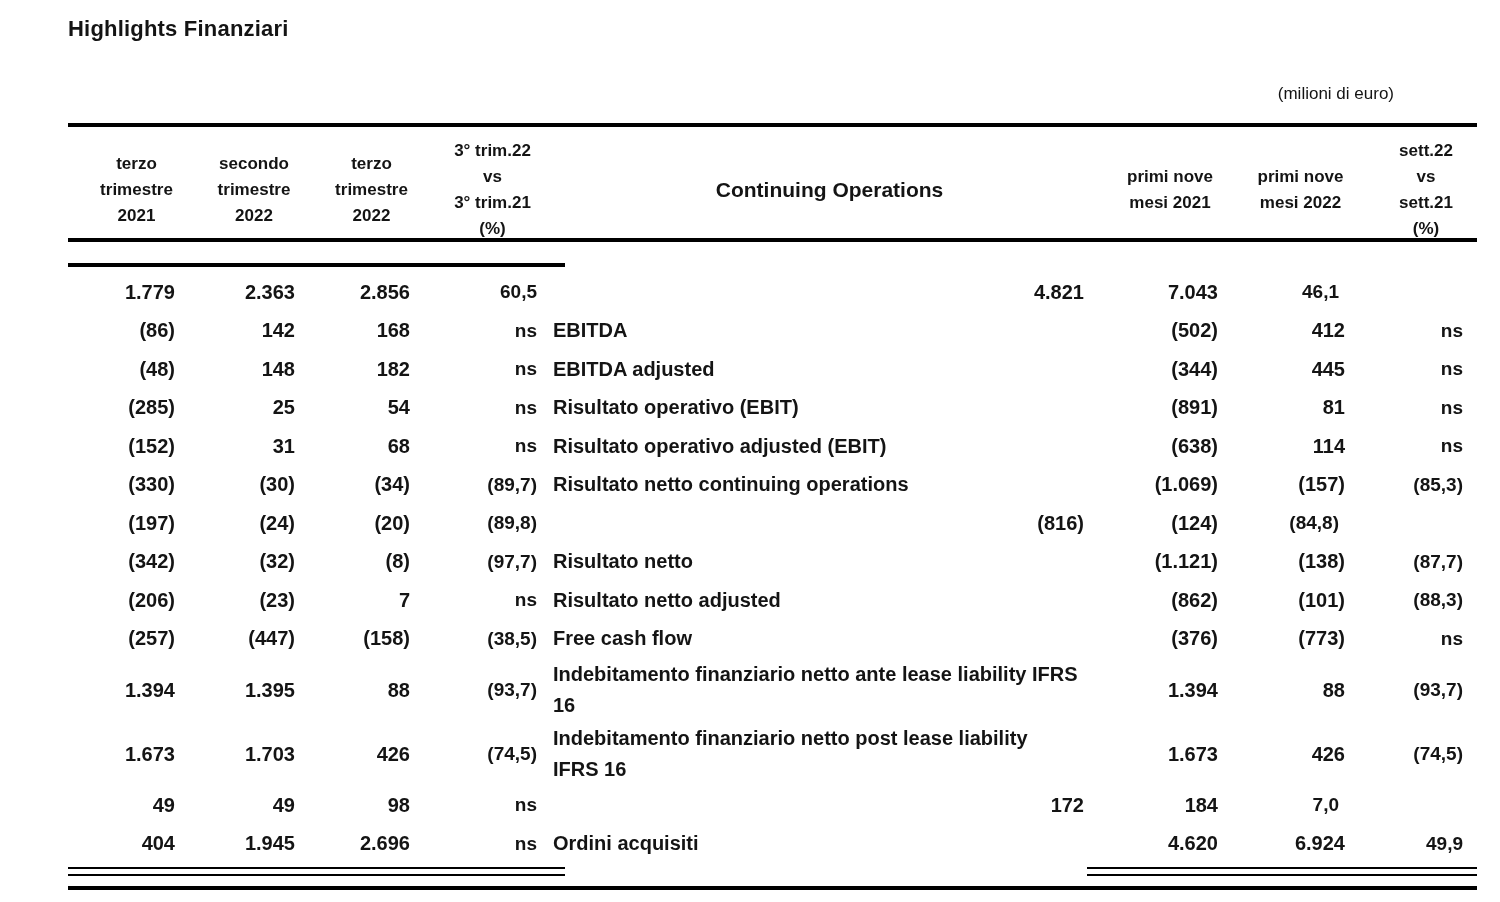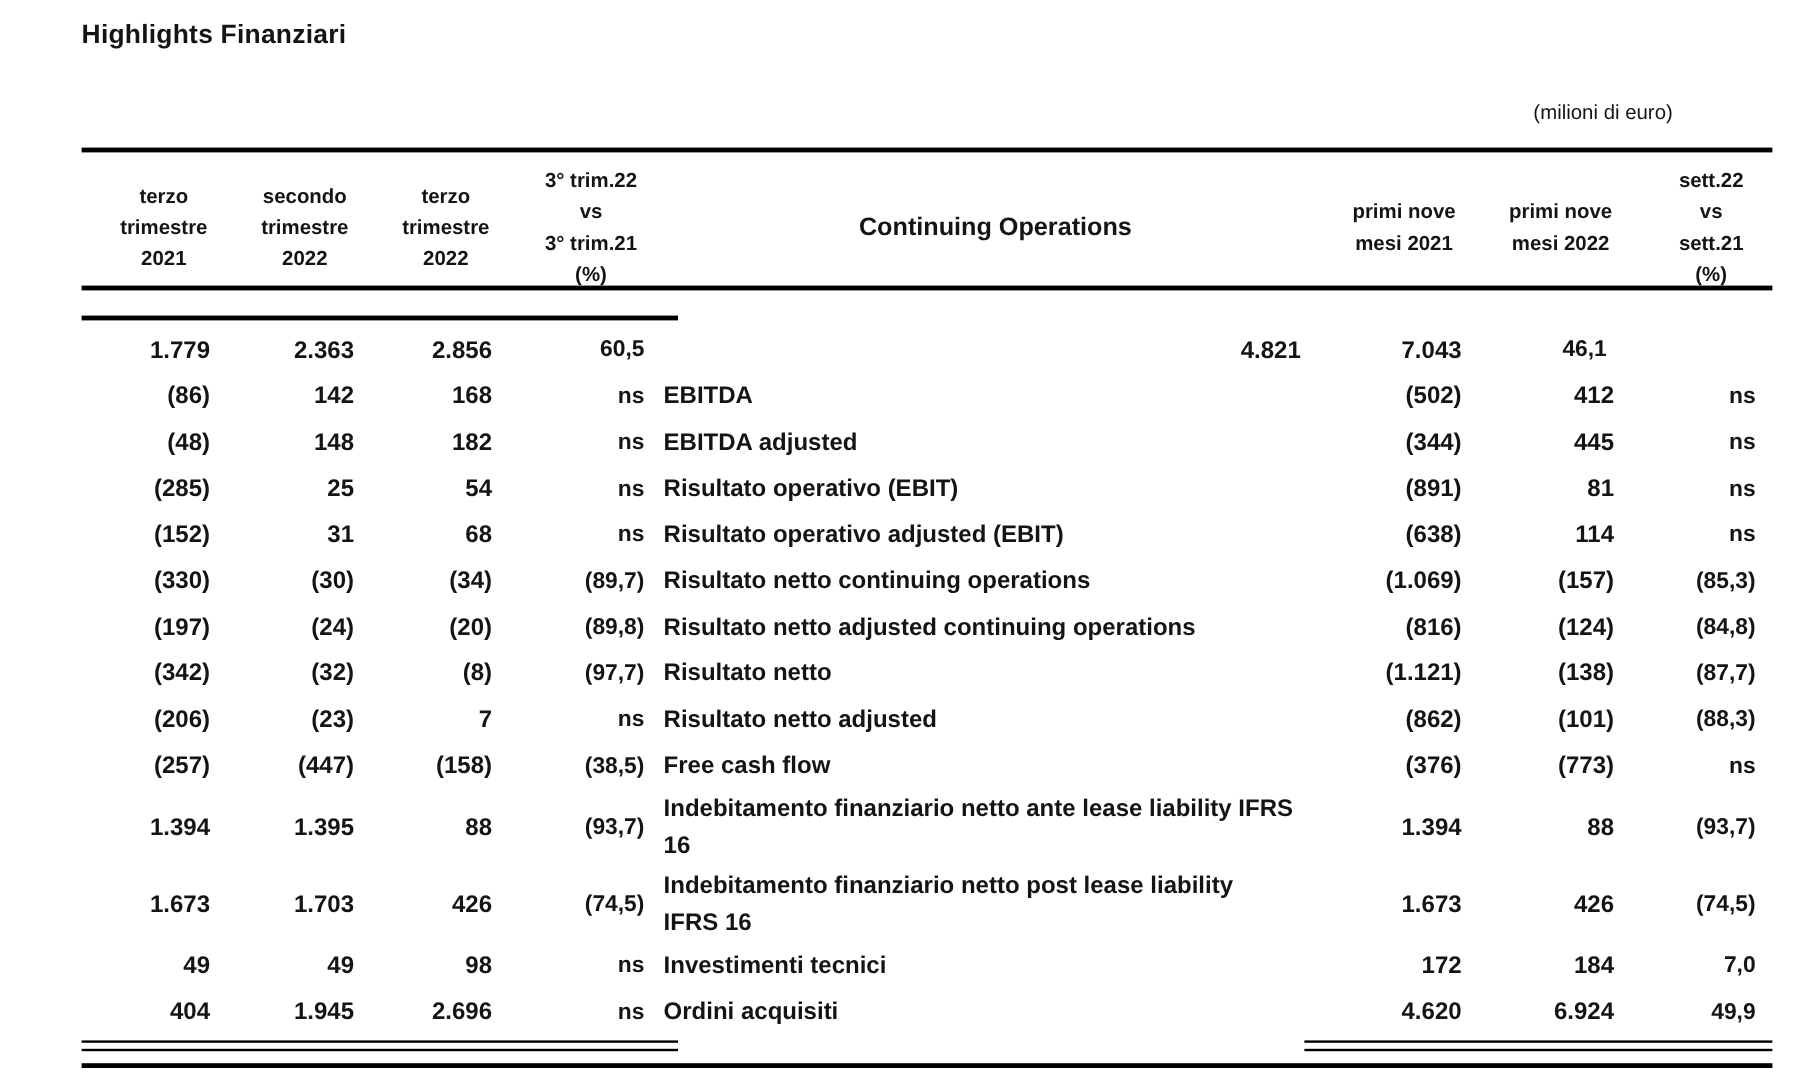--- a/index.html
+++ b/index.html
@@ -203,21 +203,20 @@
         <div class="td label">Risultato netto continuing operations</div>
         <div class="td num">(1.069)</div>
         <div class="td num">(157)</div>
         <div class="td pct last">(85,3)</div>
       </div>
       <div class="tr grid-row">
         <div class="td num">(197)</div>
         <div class="td num">(24)</div>
         <div class="td num">(20)</div>
         <div class="td pct">(89,8)</div>
-        <div class="td label">Risultato netto adjusted continuing operations</div>
         <div class="td num">(816)</div>
         <div class="td num">(124)</div>
         <div class="td pct last">(84,8)</div>
       </div>
       <div class="tr grid-row">
         <div class="td num">(342)</div>
         <div class="td num">(32)</div>
         <div class="td num">(8)</div>
         <div class="td pct">(97,7)</div>
         <div class="td label">Risultato netto</div>
@@ -263,21 +262,20 @@
         <div class="td label">Indebitamento finanziario netto post lease liability IFRS 16</div>
         <div class="td num">1.673</div>
         <div class="td num">426</div>
         <div class="td pct last">(74,5)</div>
       </div>
       <div class="tr grid-row">
         <div class="td num">49</div>
         <div class="td num">49</div>
         <div class="td num">98</div>
         <div class="td pct">ns</div>
-        <div class="td label">Investimenti tecnici</div>
         <div class="td num">172</div>
         <div class="td num">184</div>
         <div class="td pct last">7,0</div>
       </div>
       <div class="tr grid-row">
         <div class="td num">404</div>
         <div class="td num">1.945</div>
         <div class="td num">2.696</div>
         <div class="td pct">ns</div>
         <div class="td label">Ordini acquisiti</div>

